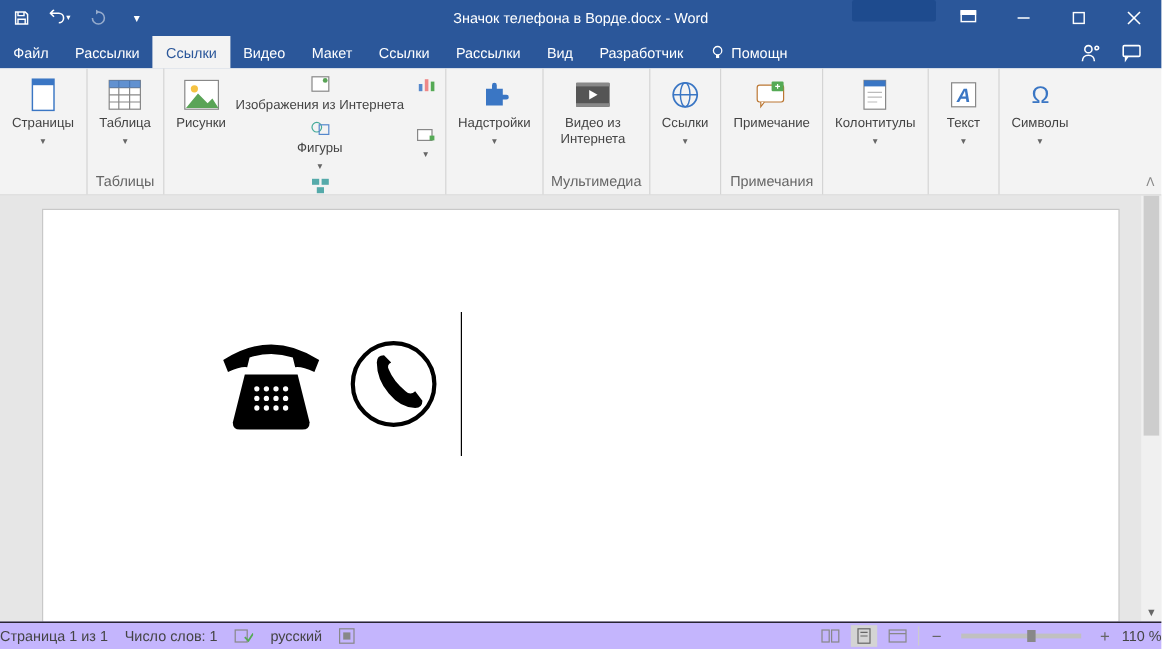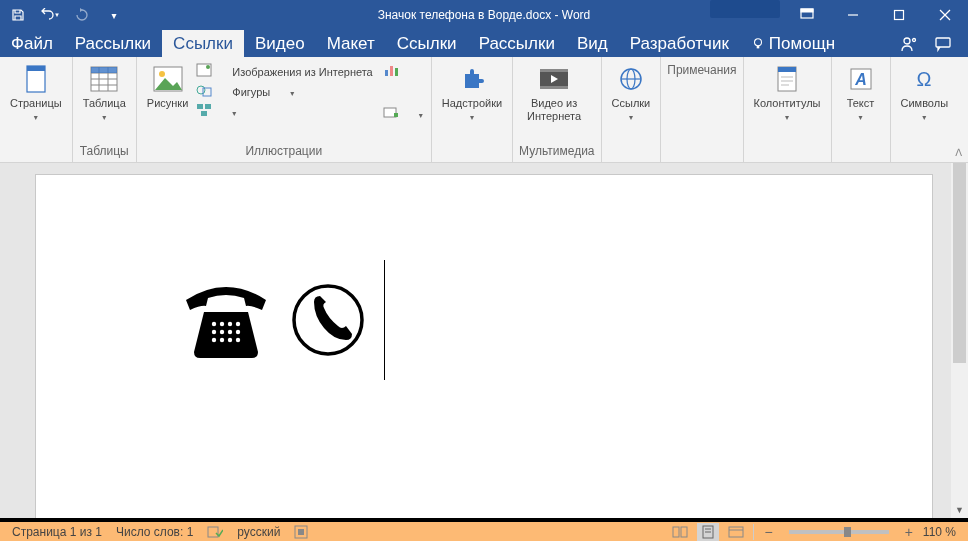--- a/index.html
+++ b/index.html
@@ -9,53 +9,53 @@
 .titlebar { height: 30px; background: #2b579a; display: flex; align-items: center; color: #fff; font-size: 12px; position: relative; }
 .titlebar .qat { display: flex; align-items: center; gap: 8px; padding-left: 6px; }
 .titlebar .qat .qbtn { width: 24px; height: 24px; display: flex; align-items: center; justify-content: center; color: #fff; font-size: 13px; cursor: pointer; }
 .titlebar .title { position: absolute; left: 50%; transform: translateX(-50%); white-space: nowrap; }
 .titlebar .wincontrols { margin-left: auto; display: flex; }
 .titlebar .wincontrols .wbtn { width: 46px; height: 30px; display: flex; align-items: center; justify-content: center; cursor: pointer; }
 .titlebar .wincontrols .wbtn svg { stroke: #fff; fill: none; }
 .titlebar .userlabel { width: 70px; height: 18px; background: #1e4b8e; border-radius: 2px; margin-right: 4px; }
 
 
-.menutabs { height: 27px; background: #2b579a; display: flex; align-items: stretch; color: #fff; font-size: 17px; }
+.menutabs { height: 27px; background: #2b579a; display: flex; align-items: stretch; color: #fff; font-size: 12px; }
 .menutabs .mtab { padding: 0 11px; display: flex; align-items: center; cursor: pointer; white-space: nowrap; }
 .menutabs .mtab.active { background: #f3f3f3; color: #2b579a; }
 .menutabs .spacer { flex: 1; }
 .menutabs .helpicons { display: flex; align-items: center; gap: 16px; padding-right: 16px; }
 .menutabs .bulb { display: flex; align-items: center; gap: 4px; }
 .menutabs .bulb svg { width: 14px; height: 14px; }
 
 
 .ribbon { height: 106px; background: #f3f3f3; border-bottom: 1px solid #d4d4d4; display: flex; position: relative; }
 .rgroup { border-right: 1px solid #d4d4d4; padding: 4px 6px 0 6px; display: flex; flex-direction: column; }
 .rgroup .grow { flex: 1; display: flex; align-items: flex-start; }
 .rgroup .glabel { font-size: 12px; color: #666; text-align: center; padding: 2px 0 4px 0; }
 .bigbtn { display: flex; flex-direction: column; align-items: center; justify-content: flex-start; padding: 2px 4px; min-width: 46px; cursor: pointer; font-size: 11px; color: #444; text-align: center; line-height: 13px; gap: 2px; }
 .bigbtn .bicon { width: 32px; height: 32px; display: flex; align-items: center; justify-content: center; }
 .bigbtn .drop { font-size: 8px; color: #666; margin-top: -1px; }
-.smallrow { display: flex; align-items: flex-end; gap: 20px; font-size: 11px; color: #444; padding: 1px 2px; cursor: pointer; white-space: nowrap; }
+.smallrow { display: flex; align-items: center; gap: 4px; font-size: 11px; color: #444; padding: 1px 2px; cursor: pointer; white-space: nowrap; flex-direction: column; }
 .smallrow .sicon { width: 16px; height: 16px; display: flex; align-items: center; justify-content: center; }
 .stack { display: flex; flex-direction: column; gap: 2px; margin-left: 2px; }
 .collapse-caret { position: absolute; right: 6px; bottom: 4px; font-size: 10px; color: #8a8a8a; cursor: pointer; }
 
 
 .docarea { position: absolute; top: 163px; left: 0; right: 0; bottom: 23px; background: #e6e6e6; overflow: hidden; }
 .page { position: absolute; top: 12px; left: 36px; width: 896px; height: 700px; background: #fff; box-shadow: 0 0 0 1px #c8c8c8; }
 .vscroll { position: absolute; right: 0; top: 0; bottom: 0; width: 17px; background: #f0f0f0; }
 .vscroll .thumb { position: absolute; top: 0; left: 2px; right: 2px; height: 200px; background: #cdcdcd; }
 .vscroll .upbtn, .vscroll .dnbtn { position: absolute; left: 0; right: 0; height: 17px; display: flex; align-items: center; justify-content: center; font-size: 9px; color: #666; }
 .vscroll .dnbtn { bottom: 0; }
 .content { position: absolute; top: 85px; left: 140px; display: flex; align-items: center; gap: 14px; }
 .cursor { width: 1px; height: 120px; background: #000; margin-left: 4px; }
 
 
-.statusbar { position: absolute; bottom: 0; left: 0; right: 0; height: 23px; background: #fdba74; border-top: 4px solid #000000; display: flex; align-items: center; font-size: 12px; color: #444; padding: 0 12px; gap: 14px; }
+.statusbar { position: absolute; bottom: 0; left: 0; right: 0; height: 23px; background: #c4b5fd; border-top: 1px solid #000000; display: flex; align-items: center; font-size: 12px; color: #444; padding: 0 0; gap: 14px; }
 .statusbar .sseg { display: flex; align-items: center; gap: 4px; cursor: pointer; }
 .statusbar .right { margin-left: auto; display: flex; align-items: center; gap: 6px; }
 .statusbar .viewbtn { width: 22px; height: 18px; display: flex; align-items: center; justify-content: center; cursor: pointer; }
 .statusbar .viewbtn.active { background: #d4d4d4; }
 .statusbar .zoomslider { width: 100px; height: 4px; background: #c0c0c0; position: relative; margin: 0 6px; }
 .statusbar .zoomslider .zthumb { position: absolute; top: -3px; left: 55px; width: 7px; height: 10px; background: #888; }
 .statusbar .pm { cursor: pointer; font-size: 14px; color: #666; padding: 0 4px; }
 </style>
 </head>
 <body>
@@ -288,20 +288,34 @@
             </svg>
           </div>
         <span>Ссылки</span>
         <span class="drop">▾</span>
       </div>
     </div>
     <div class="glabel">&nbsp;</div>
   </div>
 
   <div class="rgroup">
+    <div class="grow">
+      <div class="bigbtn">
+        <div class="bicon">
+            <svg width="28" height="24" viewBox="0 0 28 24">
+              <rect x="2" y="4" width="22" height="14" rx="2" fill="#fff" stroke="#b73"></rect>
+              <path d="M8 18l-3 4v-4" fill="#fff" stroke="#b73"></path>
+              <rect x="14" y="1" width="10" height="8" fill="#5a5" rx="1"></rect>
+              <line x1="17" y1="5" x2="21" y2="5" stroke="#fff"></line>
+              <line x1="19" y1="3" x2="19" y2="7" stroke="#fff"></line>
+            </svg>
+          </div>
+        <span>Примечание</span>
+      </div>
+    </div>
     <div class="glabel">Примечания</div>
   </div>
 
   <div class="rgroup">
     <div class="grow">
       <div class="bigbtn">
         <div class="bicon">
             <svg width="22" height="28" viewBox="0 0 22 28">
               <rect x="2" y="2" width="18" height="24" fill="#fff" stroke="#888"></rect>
               <rect x="2" y="2" width="18" height="5" fill="#3a76c4"></rect>

